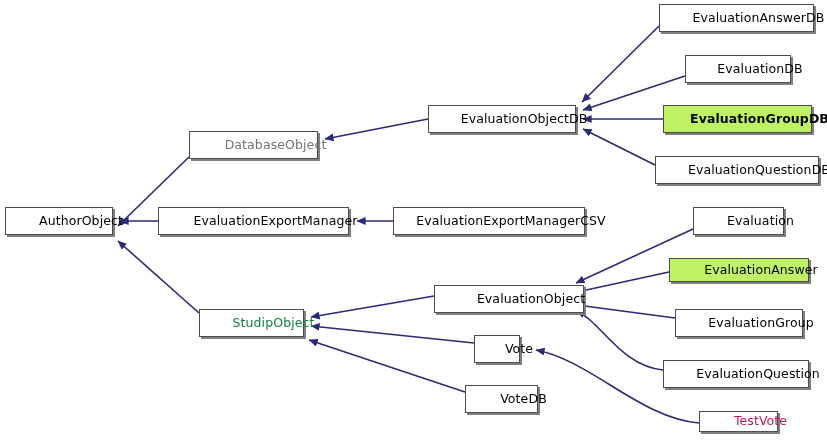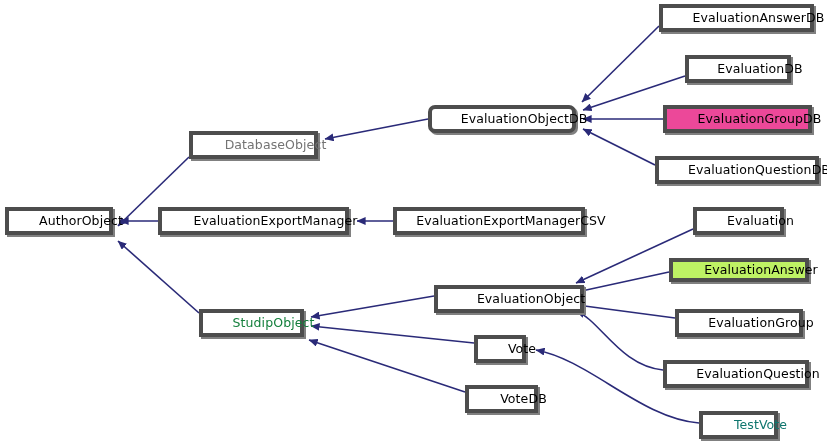--- a/index.html
+++ b/index.html
@@ -20,21 +20,21 @@
     left: 0;
     top: 0;
     width: 827px;
     height: 443px;
     pointer-events: none;
   }
   .uml-node {
     position: absolute;
     box-sizing: border-box;
     background: #ffffff;
-    border: 4px solid #a21caf;
+    border: 1px solid #a21caf;
     box-shadow: 2px 2px 0 0 #808080;
     display: flex;
     align-items: center;
     justify-content: center;
     white-space: nowrap;
     color: #000000;
     font-size: 12.5px;
     line-height: 1;
     letter-spacing: 0.1px;
     padding-left: 44px;
@@ -76,30 +76,30 @@
       </g>
   </svg>
 
   <div id="nodes-layer">
       <div class="uml-node" style="left: 5px; top: 207px; width: 108px; height: 28px; background: rgb(255, 255, 255); border-color: rgb(77, 77, 77); box-shadow: rgb(128, 128, 128) 2px 2px 0px 0px; color: rgb(0, 0, 0);">
         <span class="node-label">AuthorObject</span>
       </div>
       <div class="uml-node" style="left: 189px; top: 131px; width: 129px; height: 28px; background: rgb(255, 255, 255); border-color: rgb(77, 77, 77); box-shadow: rgb(128, 128, 128) 2px 2px 0px 0px; color: #737373;">
         <span class="node-label">DatabaseObject</span>
       </div>
-      <div class="uml-node" style="left: 428px; top: 105px; width: 148px; height: 28px; background: rgb(255, 255, 255); border-color: rgb(77, 77, 77); box-shadow: rgb(128, 128, 128) 2px 2px 0px 0px; color: rgb(0, 0, 0); border-radius: 7px;">
+      <div class="uml-node" style="left: 428px; top: 105px; width: 148px; height: 28px; background: rgb(255, 255, 255); border-color: rgb(77, 77, 77); box-shadow: rgb(128, 128, 128) 2px 2px 0px 0px; color: rgb(0, 0, 0);">
         <span class="node-label">EvaluationObjectDB</span>
       </div>
       <div class="uml-node" style="left: 659px; top: 4px; width: 155px; height: 28px; background: rgb(255, 255, 255); border-color: rgb(77, 77, 77); box-shadow: rgb(128, 128, 128) 2px 2px 0px 0px; color: rgb(0, 0, 0);">
         <span class="node-label">EvaluationAnswerDB</span>
       </div>
       <div class="uml-node" style="left: 685px; top: 55px; width: 106px; height: 28px; background: rgb(255, 255, 255); border-color: rgb(77, 77, 77); box-shadow: rgb(128, 128, 128) 2px 2px 0px 0px; color: rgb(0, 0, 0);">
         <span class="node-label">EvaluationDB</span>
       </div>
-      <div class="uml-node" style="left: 663px; top: 105px; width: 149px; height: 28px; background: #ec4899; border-color: rgb(77, 77, 77); box-shadow: rgb(128, 128, 128) 2px 2px 0px 0px; color: rgb(0, 0, 0);">
+      <div class="uml-node" style="left: 663px; top: 105px; width: 149px; height: 28px; background: #bef264; border-color: rgb(77, 77, 77); box-shadow: rgb(128, 128, 128) 2px 2px 0px 0px; color: rgb(0, 0, 0); font-weight: bold;">
         <span class="node-label">EvaluationGroupDB</span>
       </div>
       <div class="uml-node" style="left: 655px; top: 156px; width: 164px; height: 28px; background: rgb(255, 255, 255); border-color: rgb(77, 77, 77); box-shadow: rgb(128, 128, 128) 2px 2px 0px 0px; color: rgb(0, 0, 0);">
         <span class="node-label">EvaluationQuestionDB</span>
       </div>
       <div class="uml-node" style="left: 158px; top: 207px; width: 191px; height: 28px; background: rgb(255, 255, 255); border-color: rgb(77, 77, 77); box-shadow: rgb(128, 128, 128) 2px 2px 0px 0px; color: rgb(0, 0, 0);">
         <span class="node-label">EvaluationExportManager</span>
       </div>
       <div class="uml-node" style="left: 393px; top: 207px; width: 192px; height: 28px; background: rgb(255, 255, 255); border-color: rgb(77, 77, 77); box-shadow: rgb(128, 128, 128) 2px 2px 0px 0px; color: rgb(0, 0, 0);">
         <span class="node-label">EvaluationExportManagerCSV</span>
@@ -121,17 +121,17 @@
       </div>
       <div class="uml-node" style="left: 663px; top: 360px; width: 146px; height: 28px; background: rgb(255, 255, 255); border-color: rgb(77, 77, 77); box-shadow: rgb(128, 128, 128) 2px 2px 0px 0px; color: rgb(0, 0, 0);">
         <span class="node-label">EvaluationQuestion</span>
       </div>
       <div class="uml-node" style="left: 474px; top: 335px; width: 34px; height: 28px; background: rgb(255, 255, 255); border-color: rgb(77, 77, 77); box-shadow: rgb(128, 128, 128) 2px 2px 0px 0px; color: rgb(0, 0, 0);">
         <span class="node-label">Vote</span>
       </div>
       <div class="uml-node" style="left: 465px; top: 385px; width: 73px; height: 28px; background: rgb(255, 255, 255); border-color: rgb(77, 77, 77); box-shadow: rgb(128, 128, 128) 2px 2px 0px 0px; color: rgb(0, 0, 0);">
         <span class="node-label">VoteDB</span>
       </div>
-      <div class="uml-node" style="left: 699px; top: 411px; width: 79px; height: 28px; background: rgb(255, 255, 255); border-color: rgb(77, 77, 77); box-shadow: rgb(128, 128, 128) 2px 2px 0px 0px; color: #0f766e;">
+      <div class="uml-node" style="left: 699px; top: 411px; width: 79px; height: 21px; background: rgb(255, 255, 255); border-color: rgb(77, 77, 77); box-shadow: rgb(128, 128, 128) 2px 2px 0px 0px; color: #be185d;">
         <span class="node-label">TestVote</span>
       </div>
     </div>
 </div>
 
 </body></html>

